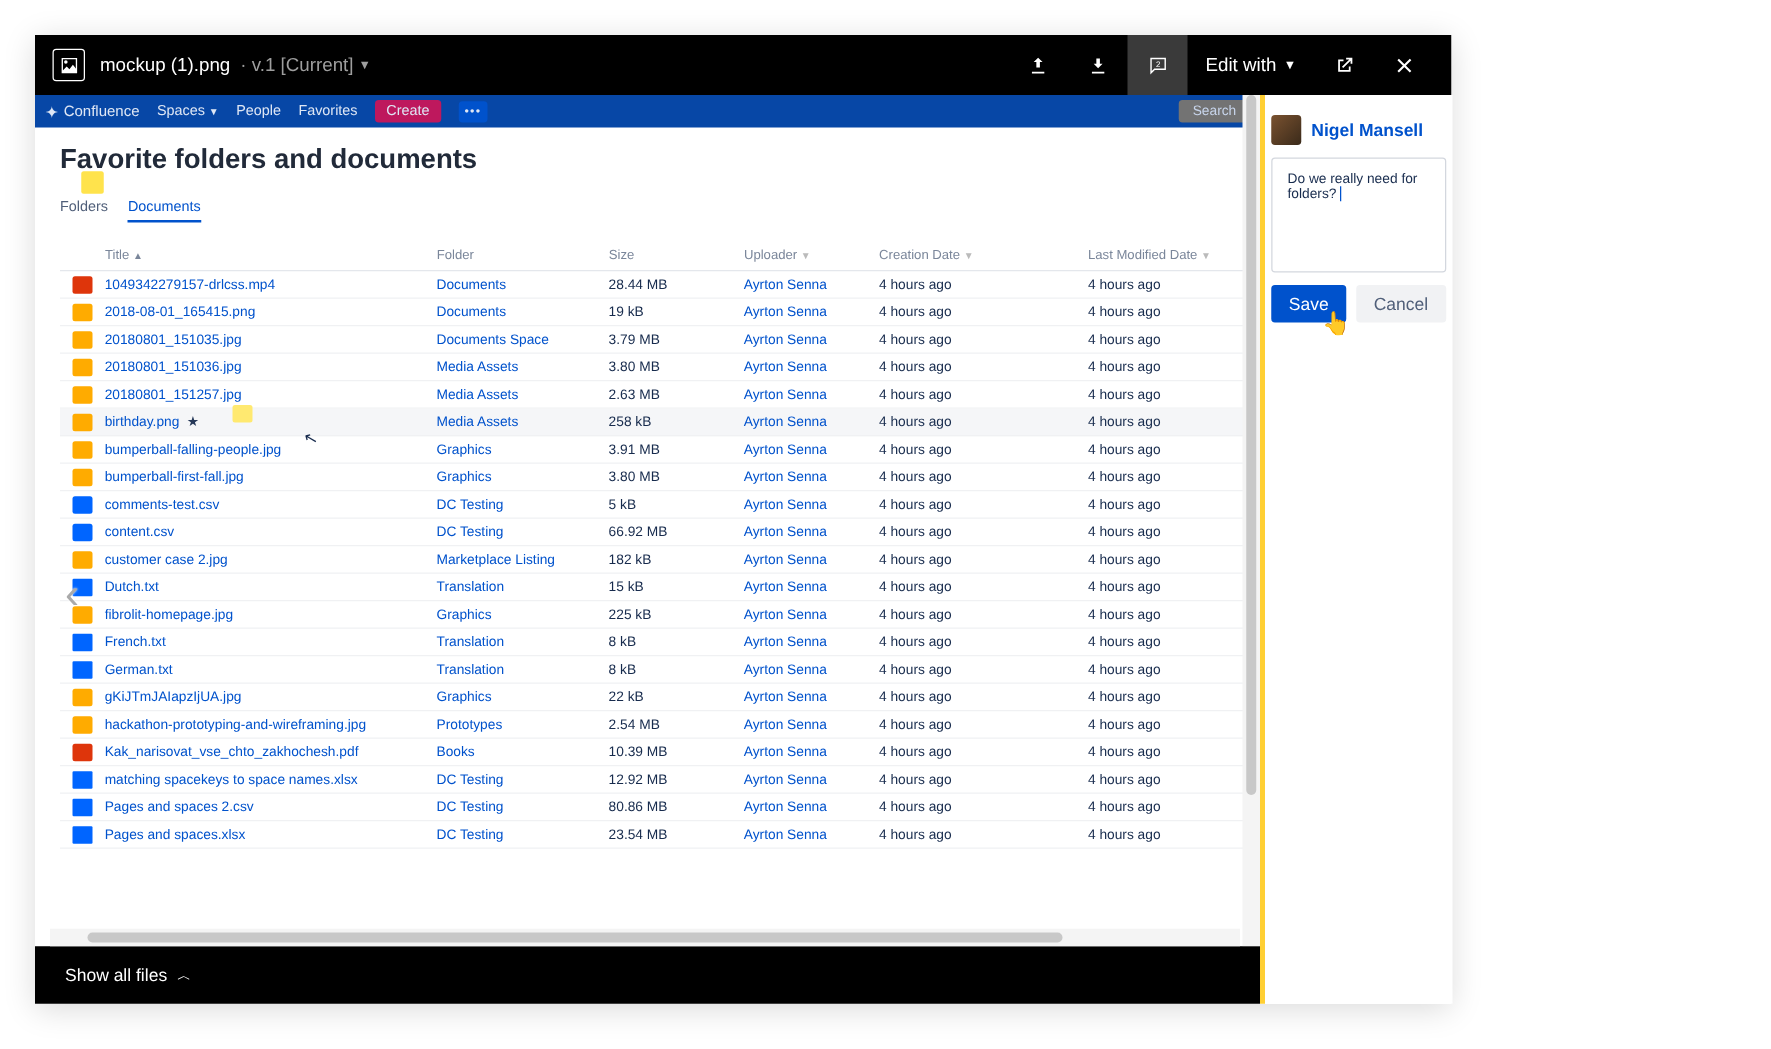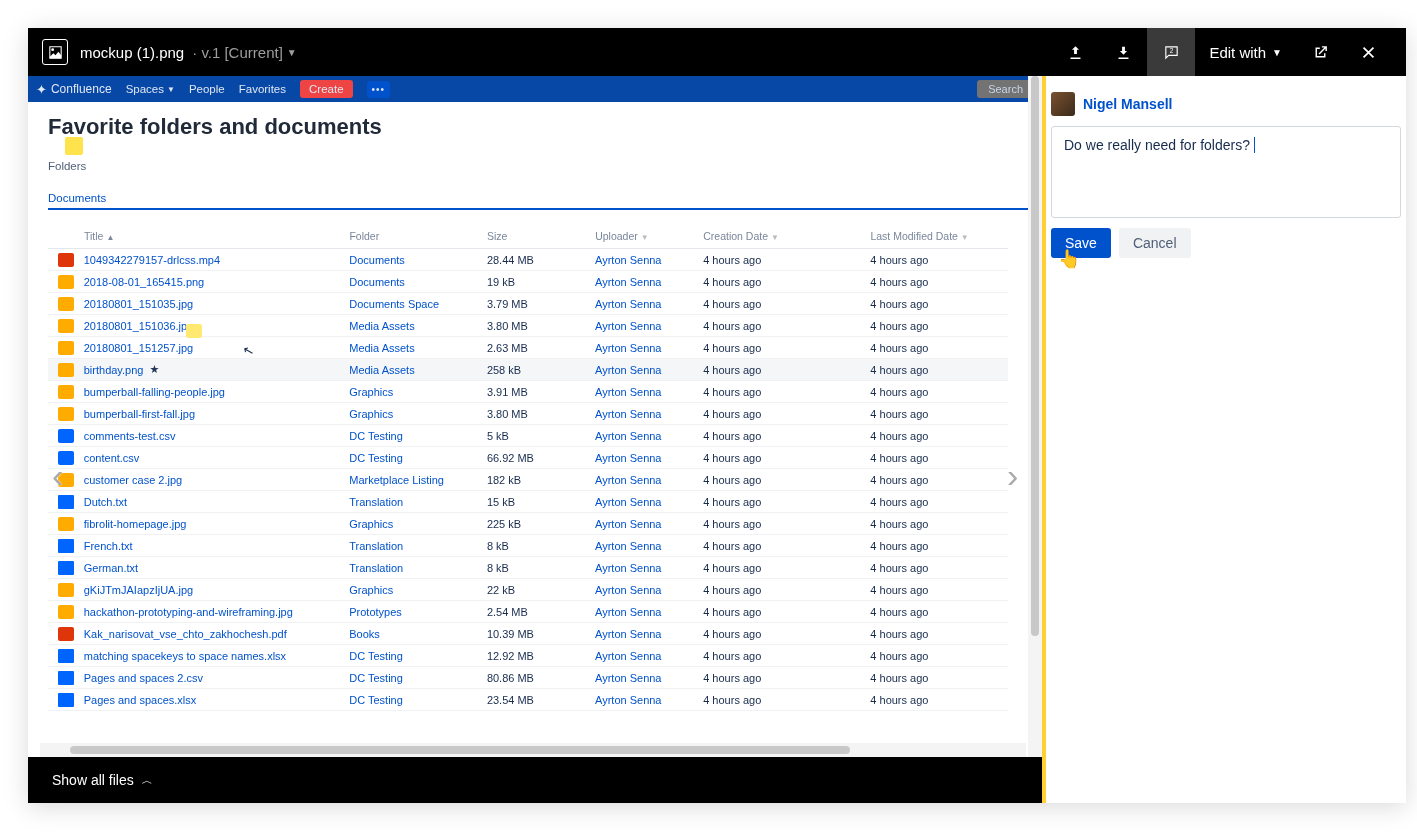--- a/index.html
+++ b/index.html
@@ -1,41 +1,41 @@
 <!DOCTYPE html>
 <html><head>
 <meta charset="utf-8">
 <style>
 * { box-sizing: border-box; margin: 0; padding: 0; }
 body { font-family: -apple-system, BlinkMacSystemFont, "Segoe UI", Helvetica, Arial, sans-serif; background: #fff; overflow: hidden; width: 1417px; height: 839px; position: relative; }
-.viewer-frame { position: absolute; left: 28px; top: 28px; width: 1378px; height: 775px; box-shadow: 0 4px 24px rgba(0,0,0,0.15); }
+.viewer-frame { position: absolute; left: 28px; top: 28px; width: 1133px; height: 775px; box-shadow: 0 4px 24px rgba(0,0,0,0.15); }
 .topbar { height: 48px; background: #000; display: flex; align-items: center; padding: 0 14px; color: #fff; }
 .topbar .file-icon { width: 26px; height: 26px; border: 1px solid #fff; border-radius: 3px; display: flex; align-items: center; justify-content: center; margin-right: 12px; font-size: 12px; }
 .topbar .file-title { font-size: 15px; font-weight: 500; }
 .topbar .version { font-size: 15px; color: #9e9e9e; margin-left: 8px; display: flex; align-items: center; }
 .topbar .version .caret { margin-left: 4px; font-size: 10px; }
 .topbar .spacer { flex: 1; }
 .topbar .tool { width: 48px; height: 48px; display: flex; align-items: center; justify-content: center; cursor: pointer; font-size: 17px; }
 .topbar .tool.active { background: #3a3a3a; }
 .topbar .edit-with { padding: 0 14px; font-size: 15px; cursor: pointer; display: flex; align-items: center; gap: 6px; }
 .main-row { display: flex; height: 727px; }
 .preview-pane { width: 1014px; background: #fff; position: relative; display: flex; flex-direction: column; }
 .confluence-shot { flex: 1; position: relative; overflow: hidden; }
 .conf-nav { height: 26px; background: #0747a6; display: flex; align-items: center; padding: 0 8px; font-size: 11.5px; color: #dfe7f5; gap: 14px; }
 .conf-logo { font-size: 12px; display: flex; align-items: center; gap: 4px; }
 .conf-logo-icon { font-size: 13px; }
 .conf-nav-item { cursor: pointer; display: flex; align-items: center; gap:3px; }
-.conf-nav .create-btn { background: #ef4444; padding: 3px 9px; border-radius: 3px; }
+.conf-nav .create-btn { background: #be185d; padding: 3px 9px; border-radius: 3px; }
 .conf-nav .more-btn { background: #0052cc; padding: 3px 5px; border-radius: 3px; font-size: 10px; letter-spacing: 1px; }
 .conf-nav .search { margin-left: auto; background: #737373; padding: 3px 11px; border-radius: 3px; font-size: 11px; color:#c7d4ea; }
 .page-body { padding: 12px 0 0 20px; color: #172b4d; position: relative; }
 .page-title { font-size: 22px; font-weight: 600; color: #212a39; }
 .sticky-note { position: absolute; left: 37px; top: 35px; width: 18px; height: 18px; background: #ffe34c; border-radius: 2px; }
 .sticky-note2 { position: absolute; left: 158px; top: 222px; width: 16px; height: 14px; background: #ffe970; border-radius: 2px; }
-.tabs { margin-top: 20px; display: flex; gap: 16px; font-size: 11.5px; flex-direction: column; }
+.tabs { margin-top: 20px; display: flex; gap: 16px; font-size: 11.5px; }
 .tab { color: #505f79; padding-bottom: 4px; cursor: pointer; }
 .tab.active { color: #0052cc; border-bottom: 2px solid #0052cc; font-weight: 500; }
 .table-wrap { margin-top: 14px; width: 960px; }
 .table-head { display: flex; font-size: 10.5px; color: #7a869a; padding: 6px 0 6px 36px; border-bottom: 1px solid #e4e7ec; }
 .col-title { width: 270px; }
 .col-folder { width: 140px; }
 .col-size { width: 110px; }
 .col-uploader { width: 110px; }
 .col-created { width: 170px; }
 .col-modified { width: 140px; }
@@ -60,21 +60,21 @@
 .cursor-ptr { position: absolute; left: 215px; top: 241px; font-size: 13px; transform: rotate(-15deg); }
 .scrollbar-right { position: absolute; right: 0; top: 0; width: 14px; height: 100%; background: #f4f4f4; }
 .scrollbar-right::before { content:''; position:absolute; top:0; left:3px; width:8px; height:560px; background:#c8c8c8; border-radius:4px; }
 .scrollbar-bottom { position:absolute; bottom:46px; left:12px; right:16px; height:14px; background:#f4f4f4; }
 .scrollbar-bottom::before { content:''; position:absolute; left:30px; top:3px; height:8px; width:780px; background:#c8c8c8; border-radius:4px; }
 .show-all { height: 46px; background: #000; color: #fff; display: flex; align-items: center; padding: 0 24px; font-size: 14px; gap: 8px; cursor: pointer; }
 .comment-pane { flex: 1; background: #fff; padding: 16px 5px; border-left: 4px solid #ffcf33; position: relative; }
 .commenter { display: flex; align-items: center; gap: 8px; margin-bottom: 10px; }
 .avatar { width: 24px; height: 24px; border-radius: 3px; background: linear-gradient(135deg,#7a5230,#3a2a1a); }
 .commenter-name { color: #0052cc; font-weight: 600; font-size: 14px; }
-.comment-box { border: 1px solid #d3d7de; border-radius: 3px; min-height: 92px; padding: 10px 12px; font-size: 14px; color: #172b4d; }
+.comment-box { border: 1px solid #d3d7de; border-radius: 3px; min-height: 92px; padding: 10px 12px; font-size: 11px; color: #172b4d; }
 .comment-box .cursor-caret { border-right: 1px solid #0052cc; }
 .comment-actions { margin-top: 10px; display: flex; gap: 8px; align-items: center; }
 .btn-save { background: #0052cc; color: #fff; padding: 7px 14px; border: none; border-radius: 3px; font-size: 14px; font-weight: 400; cursor: pointer; }
 .btn-cancel { background: #f1f2f4; color: #505f79; padding: 7px 14px; border: none; border-radius: 3px; font-size: 14px; cursor: pointer; }
 .hand-cursor { position: absolute; left: 1058px; top: 248px; font-size: 18px; z-index: 50; pointer-events:none; }
 svg.ic { width:17px; height:17px; fill:currentColor; }
 </style>
 </head>
 <body>
 

